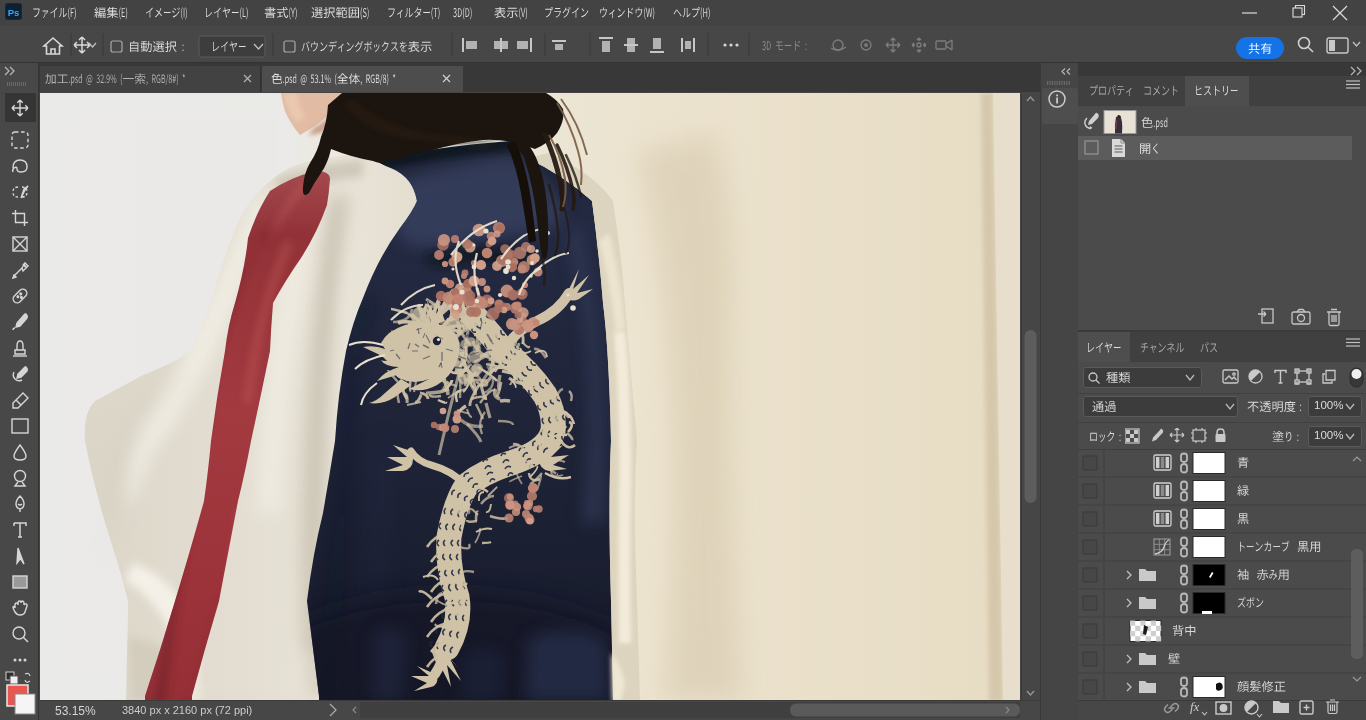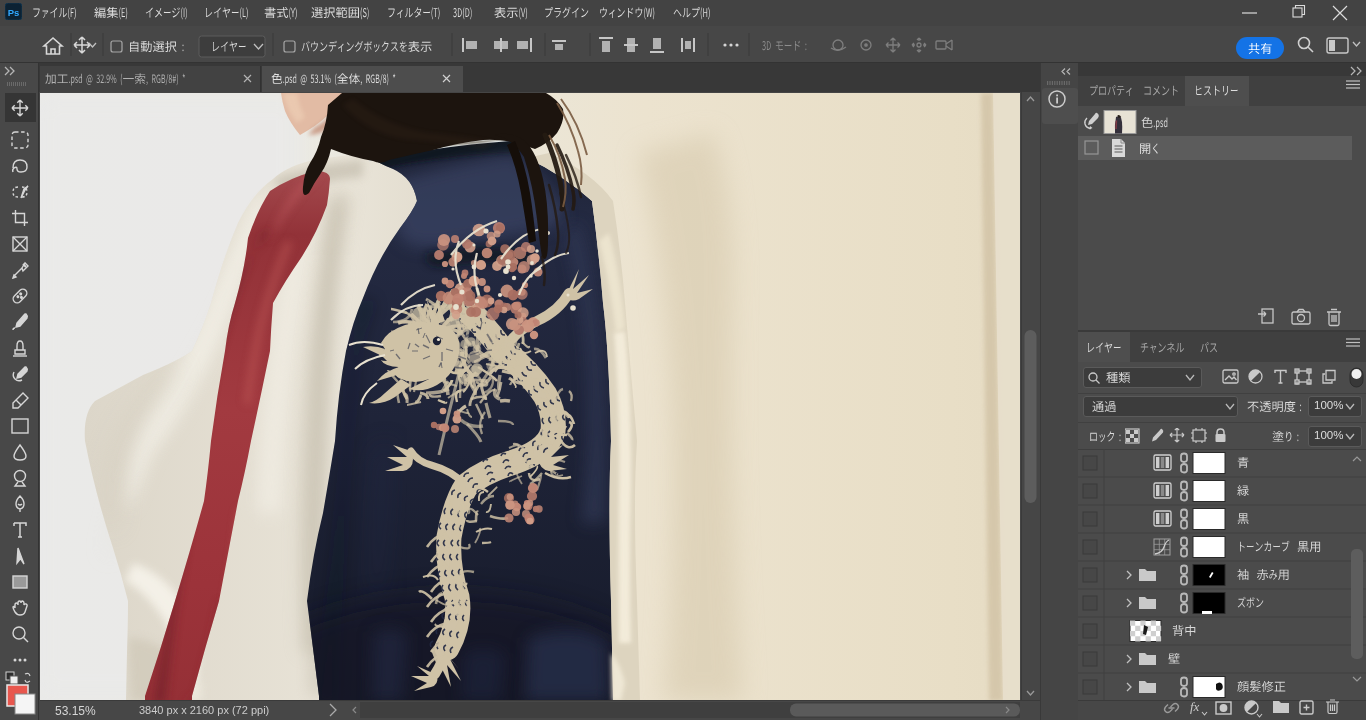--- a/index.html
+++ b/index.html
@@ -1064,21 +1064,21 @@
     </g>
 </svg>
 <div class="abs" style="left:1021px;top:92px;width:19px;height:608px;background:#464646;border-left:1px solid #3a3a3a"></div>
 <svg class="abs" style="left:1021px;top:92px" width="19" height="608">
 <path d="M6 9 L9.5 5 L13 9" fill="none" stroke="#999" stroke-width="1.3"></path>
 <path d="M6 599 L9.5 603 L13 599" fill="none" stroke="#999" stroke-width="1.3"></path>
 <rect x="3.5" y="238" width="12" height="173" rx="6" fill="#5d5d5d"></rect>
 </svg>
 <div class="abs" style="left:40px;top:700px;width:1000px;height:20px;background:#474747;border-top:1px solid #3a3a3a"></div>
 <div class="abs" style="left:55px;top:704px;font-size:12px;color:#d6d6d6">53.15%</div>
-<div class="abs" style="left:139px;top:704px;font-size:11px;color:#cccccc">3840 px x 2160 px (72 ppi)</div>
+<div class="abs" style="left:122px;top:704px;font-size:11px;color:#cccccc">3840 px x 2160 px (72 ppi)</div>
 <svg class="abs" style="left:320px;top:700px" width="720" height="20">
 <path d="M10 4 L16 10 L10 16" fill="none" stroke="#aaa" stroke-width="1.3"></path>
 <rect x="40" y="2" width="660" height="16" fill="#3f3f3f"></rect>
 <path d="M36 7 L33 10 L36 13" fill="none" stroke="#8a8a8a" stroke-width="1.2"></path>
 <rect x="470" y="3.5" width="230" height="13" rx="6" fill="#5a5a5a"></rect>
 <path d="M686 7 L689 10 L686 13" fill="none" stroke="#8a8a8a" stroke-width="1.2"></path>
 </svg>
 <div class="abs" style="left:1040px;top:63px;width:38px;height:657px;background:#454545;border-left:1px solid #393939"></div>
 <svg class="abs" style="left:1040px;top:63px" width="38" height="62">
 <path d="M25 5.5 L22 8.5 L25 11.5 M30 5.5 L27 8.5 L30 11.5" stroke="#b5b5b5" stroke-width="1.2" fill="none"></path>

